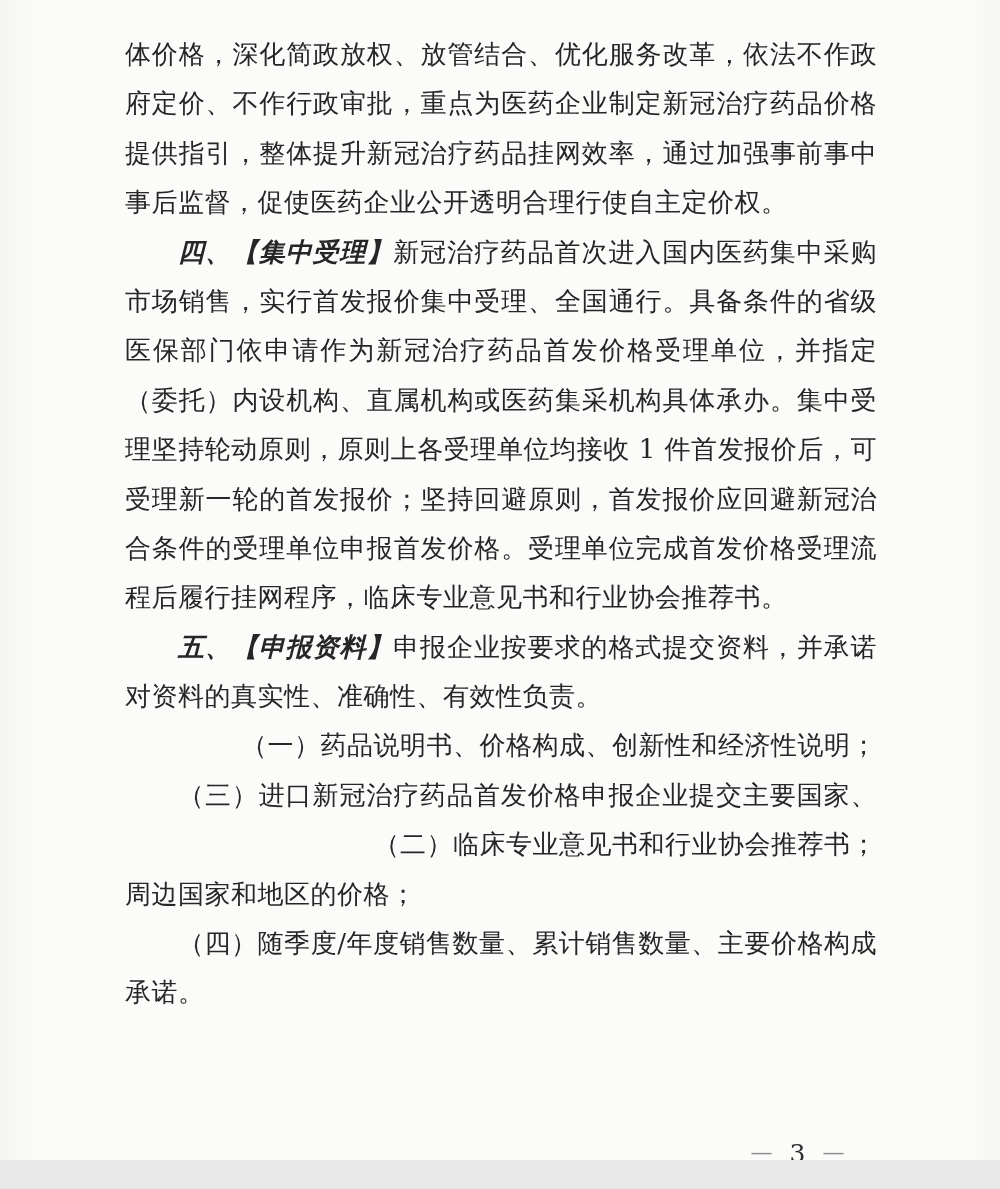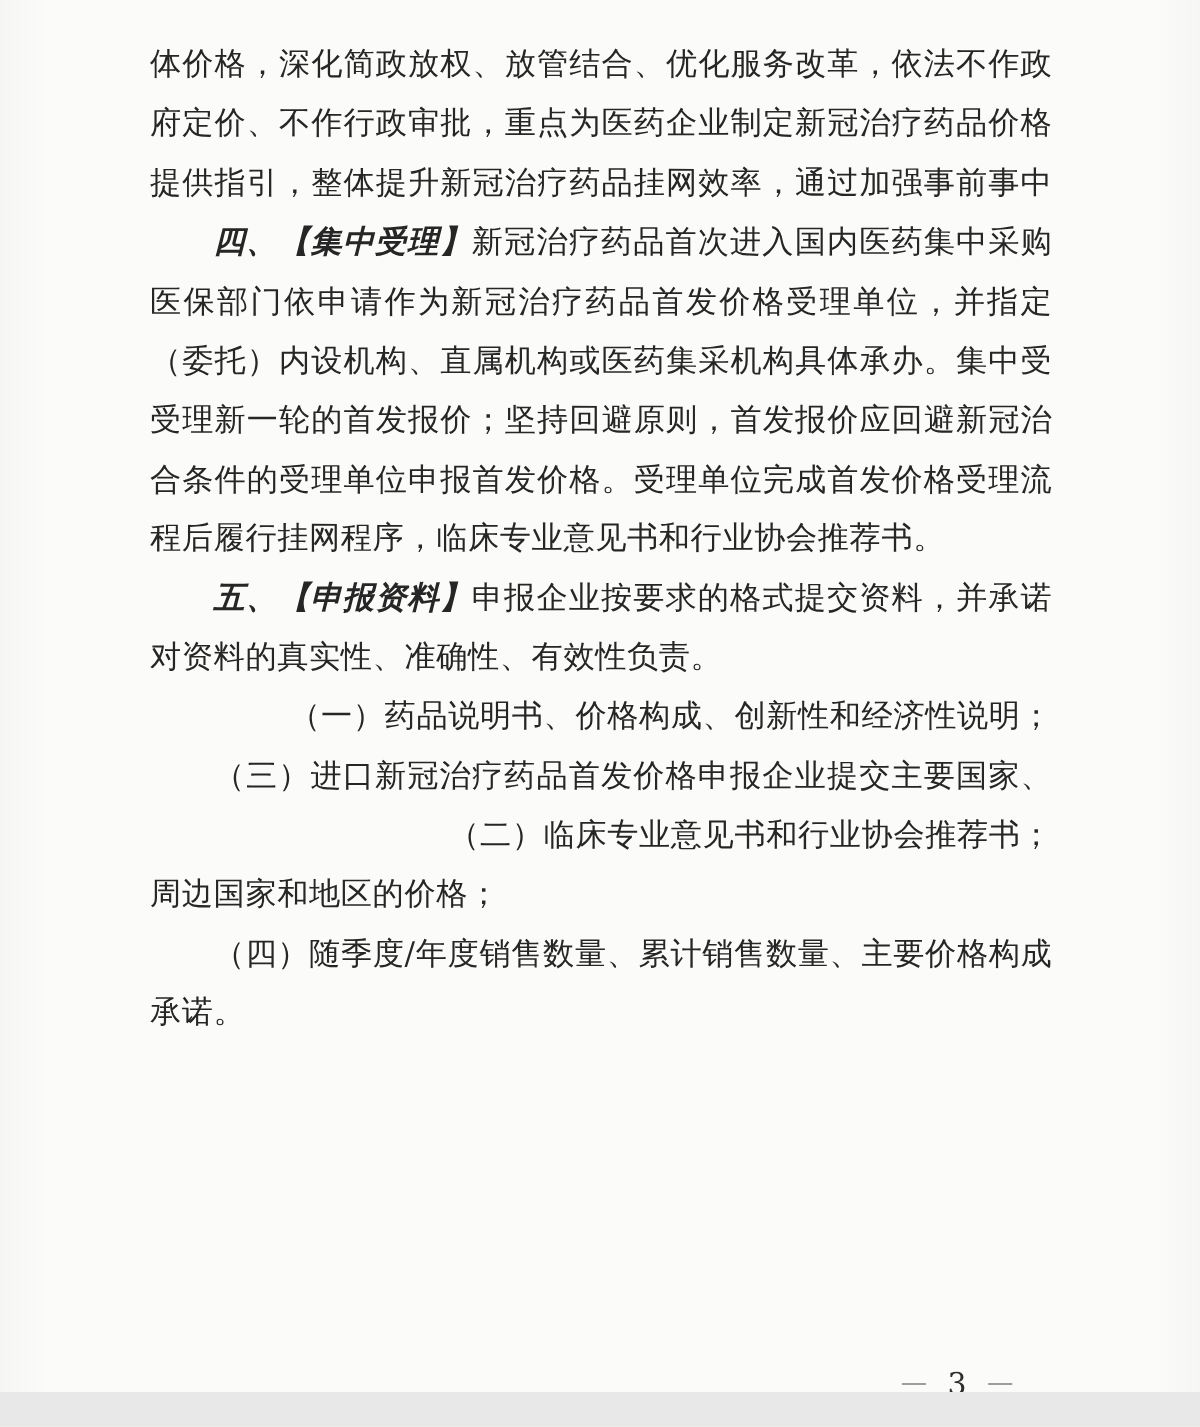--- a/index.html
+++ b/index.html
@@ -79,23 +79,26 @@
   }
 </style>
 </head>
 <body>
 
 <div class="page">
   <div class="text-block" id="text-block">
       <div class="line justify"><span>体价格，深化简政放权、放管结合、优化服务改革，依法不作政</span></div>
       <div class="line justify"><span>府定价、不作行政审批，重点为医药企业制定新冠治疗药品价格</span></div>
       <div class="line justify"><span>提供指引，整体提升新冠治疗药品挂网效率，通过加强事前事中</span></div>
+      <div class="line"><span>事后监督，促使医药企业公开透明合理行使自主定价权。</span></div>
       <div class="line justify indent"><span class="bold">四、【集中受理】</span><span>新冠治疗药品首次进入国内医药集中采购</span></div>
+      <div class="line justify"><span>市场销售，实行首发报价集中受理、全国通行。具备条件的省级</span></div>
       <div class="line justify"><span>医保部门依申请作为新冠治疗药品首发价格受理单位，并指定</span></div>
       <div class="line justify"><span>（委托）内设机构、直属机构或医药集采机构具体承办。集中受</span></div>
+      <div class="line justify"><span>理坚持轮动原则，原则上各受理单位均接收 1 件首发报价后，可</span></div>
       <div class="line justify"><span>受理新一轮的首发报价；坚持回避原则，首发报价应回避新冠治</span></div>
       <div class="line justify"><span>合条件的受理单位申报首发价格。受理单位完成首发价格受理流</span></div>
       <div class="line"><span>程后履行挂网程序，临床专业意见书和行业协会推荐书。</span></div>
       <div class="line justify indent"><span class="bold">五、【申报资料】</span><span>申报企业按要求的格式提交资料，并承诺</span></div>
       <div class="line"><span>对资料的真实性、准确性、有效性负责。</span></div>
       <div class="line indent"><span>（一）药品说明书、价格构成、创新性和经济性说明；</span></div>
       <div class="line justify indent"><span>（三）进口新冠治疗药品首发价格申报企业提交主要国家、</span></div>
       <div class="line indent"><span>（二）临床专业意见书和行业协会推荐书；</span></div>
       <div class="line"><span>周边国家和地区的价格；</span></div>
       <div class="line justify indent"><span>（四）随季度/年度销售数量、累计销售数量、主要价格构成</span></div>

